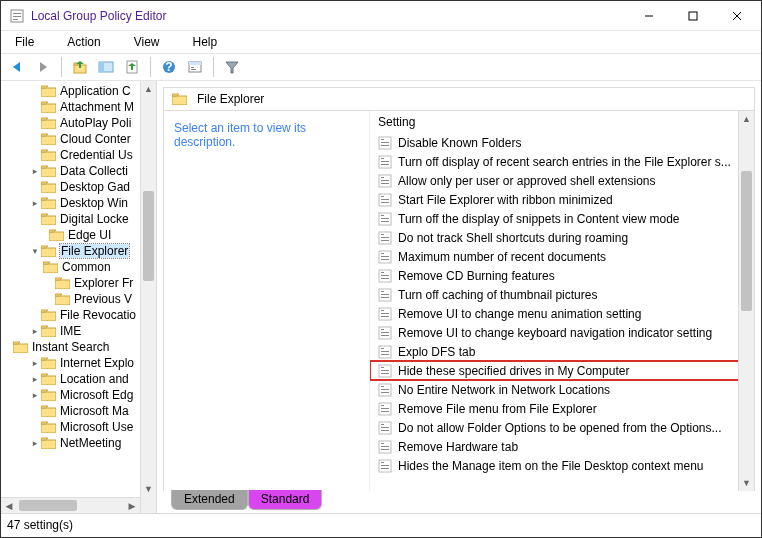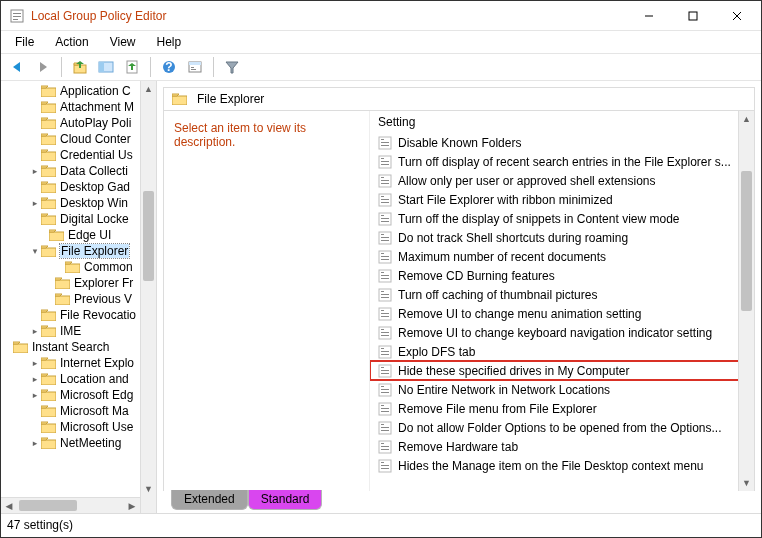--- a/index.html
+++ b/index.html
@@ -1,47 +1,47 @@
 <!DOCTYPE html>
 <html><head>
 <meta charset="utf-8">
 <style>
   * { box-sizing: border-box; margin: 0; padding: 0; font-family: "Segoe UI", Tahoma, sans-serif; font-size: 12px; }
   body { background: #fff; width: 762px; height: 538px; overflow: hidden; position: relative; border: 1px solid #333; }
 
   
   .titlebar { height: 30px; display: flex; align-items: center; padding: 0 2px 0 8px; border-bottom: 1px solid #e5e5e5; }
   .titlebar .app-icon { width: 16px; height: 16px; margin-right: 6px; }
-  .titlebar .title { flex: 1; color: #c2410c; }
+  .titlebar .title { flex: 1; color: #4c1d95; }
   .titlebar .wincontrols { display: flex; }
   .titlebar .wc { width: 44px; height: 28px; display: flex; align-items: center; justify-content: center; }
 
   
-  .menubar { height: 22px; display: flex; align-items: center; padding: 0 6px; gap: 5px; }
+  .menubar { height: 22px; display: flex; align-items: center; padding: 0 6px; gap: 17px; }
   .menubar .menuitem { padding: 2px 8px; color: #000; }
 
   
   .toolbar { height: 28px; display: flex; align-items: center; padding: 0 4px; border-top: 1px solid #e5e5e5; border-bottom: 1px solid #e5e5e5; gap: 2px; }
   .toolbar .tbtn { width: 24px; height: 24px; display: flex; align-items: center; justify-content: center; border: 1px solid transparent; }
   .toolbar .sep { width: 1px; height: 20px; background: #ccc; margin: 0 4px; }
 
   
   .main { display: flex; height: 432px; }
   .tree  { width: 156px; height: 100%; border-right: 1px solid #dcdcdc; overflow: hidden; position: relative; }
   .tree-inner { padding: 2px 0 2px 0; }
   .treeitem { display: flex; align-items: center; height: 16px; padding: 1px 0; white-space: nowrap; }
   .expander { width: 12px; display: inline-flex; justify-content: center; align-items: center; color: #666; font-size: 9px; }
   .folder-icon { width: 15px; height: 12px; margin-right: 4px; display: inline-block; flex-shrink:0; }
   .treeitem .label { color: #000; }
   .treeitem.selected .label { background: #cde8ff; outline: 1px dotted #888; padding: 0 1px; }
 
   .detail { flex: 1; display: flex; flex-direction: column; position: relative;}
   .detail-header { height: 24px; background: #fff; display: flex; align-items: center; padding: 0 8px; border: 1px solid #dcdcdc; margin: 6px 6px 0 6px; gap: 6px; }
   .detail-body { flex: 1; display: flex; margin: 0 6px 0 6px; border-left: 1px solid #dcdcdc; border-right: 1px solid #dcdcdc; }
-  .desc-pane { width: 205px; padding: 10px; color: #c2410c; }
+  .desc-pane { width: 205px; padding: 10px; color: #3b82f6; }
   .settings-pane { flex: 1; border-left: 1px solid #eee; position: relative; display:flex; flex-direction:column; }
   .setting-header { height: 22px; display: flex; align-items: center; padding: 0 8px; color: #000; }
   .setting-list { flex:1; overflow: hidden; }
   .setting { display: flex; align-items: center; height: 19px; padding: 0 8px; white-space: nowrap; }
   .setting .sicon { width: 14px; height: 14px; margin-right: 6px; flex-shrink:0; }
   .setting.highlighted { outline: 2px solid #d93025; outline-offset: -1px; }
 
   
   .vscroll { position: absolute; right: 0; top: 0; bottom: 0; width: 16px; background: #f0f0f0; border-left: 1px solid #ddd; }
   .vscroll .arrow { height: 16px; display:flex; align-items:center; justify-content:center; color:#666; font-size:9px;}
@@ -262,21 +262,21 @@
         <div class="treeitem selected" style="padding-left: 28px;">
           <span class="expander">▾</span>
           <span class="folder-icon">
             <svg width="15" height="12">
               <rect x="0" y="3" width="15" height="9" fill="#ffe08a" stroke="#caa13a"></rect>
               <polygon points="0,3 5,3 7,1 0,1" fill="#ffe08a" stroke="#caa13a"></polygon>
             </svg>
           </span>
           <span class="label">File Explorer</span>
         </div>
-        <div class="treeitem" style="padding-left: 52px;">
+        <div class="treeitem" style="padding-left: 30px;">
           <span class="expander"></span>
           <span class="folder-icon">
             <svg width="15" height="12">
               <rect x="0" y="3" width="15" height="9" fill="#ffe08a" stroke="#caa13a"></rect>
               <polygon points="0,3 5,3 7,1 0,1" fill="#ffe08a" stroke="#caa13a"></polygon>
             </svg>
           </span>
           <span class="label">Common</span>
         </div>
         <div class="treeitem" style="padding-left: 42px;">

